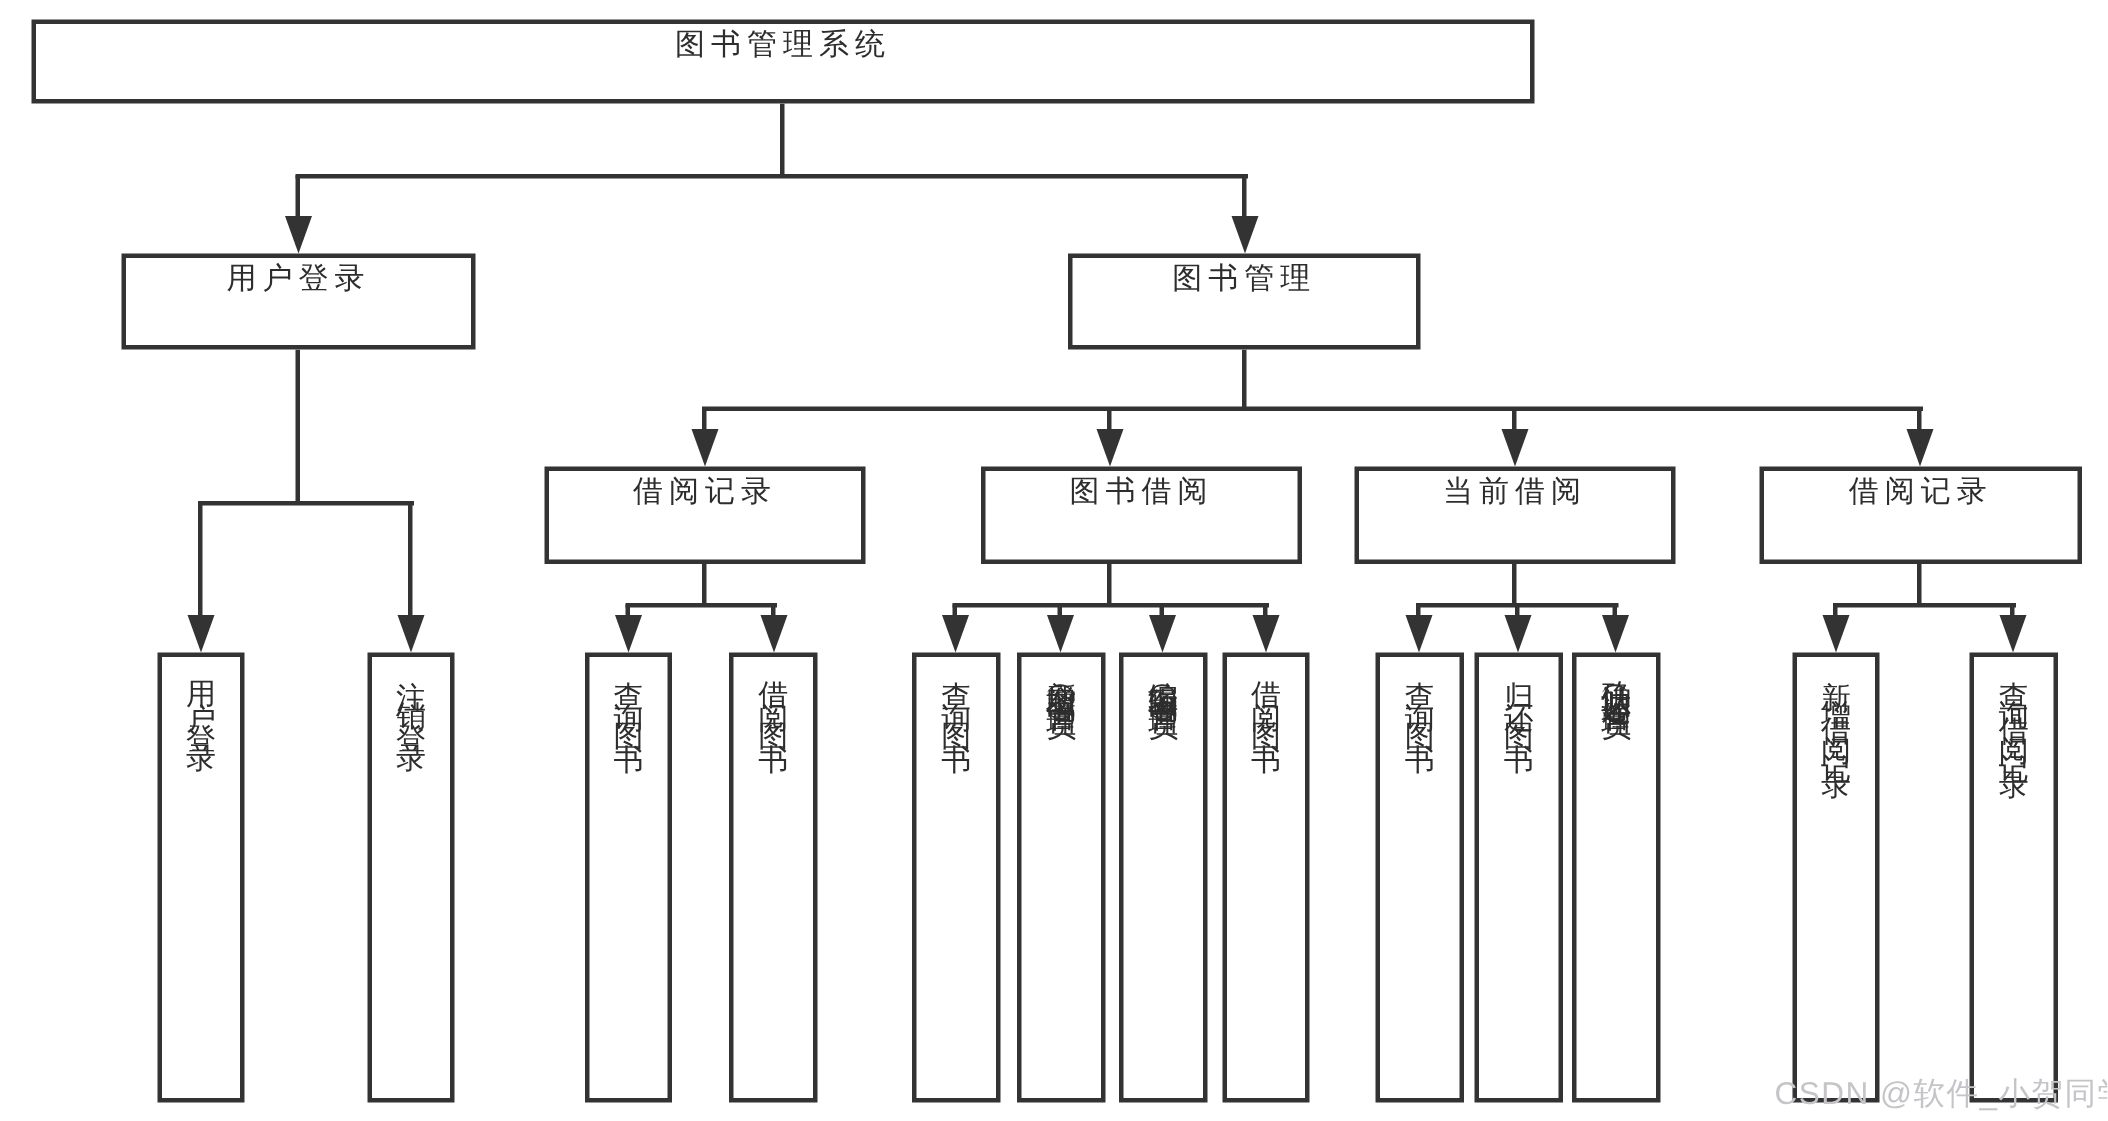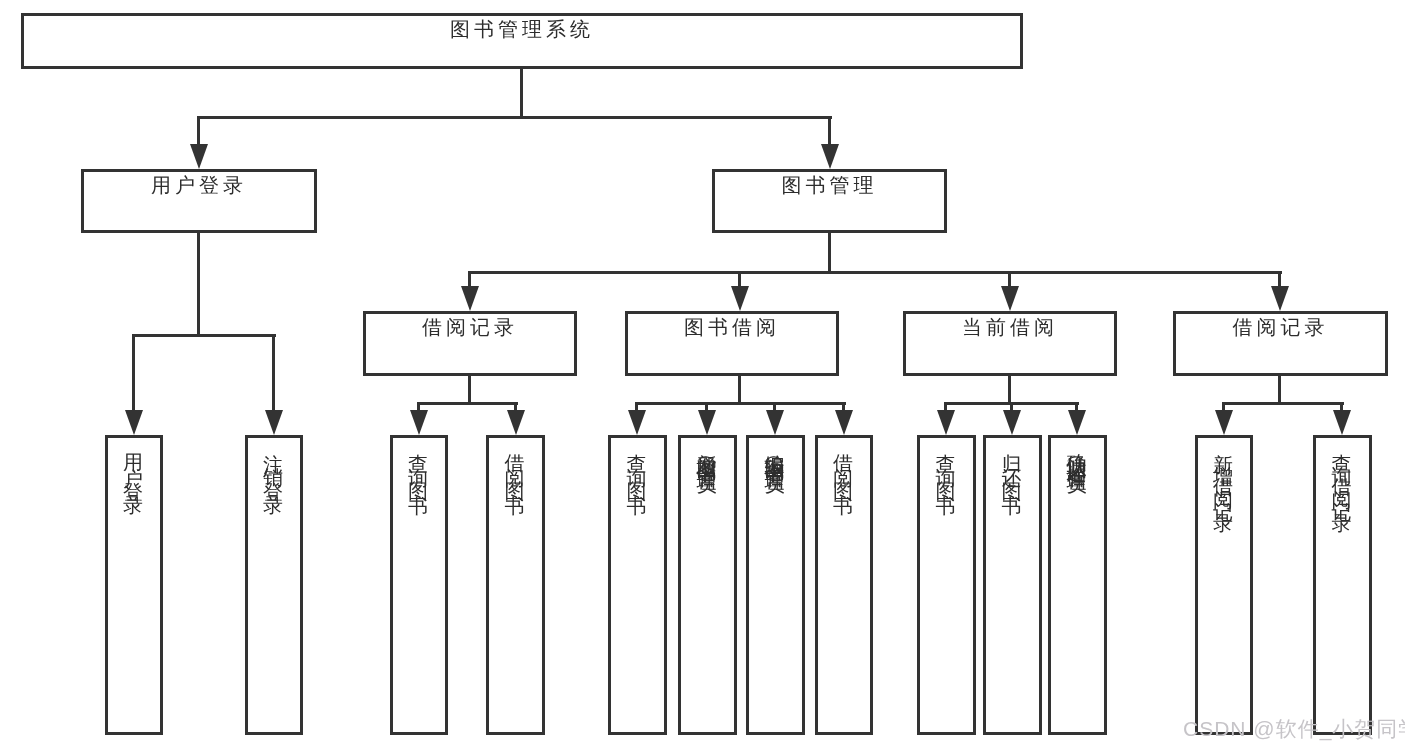--- a/index.html
+++ b/index.html
@@ -122,21 +122,21 @@
   <div class="node" style="left:81px;top:169px;width:236px;height:64px">
     <span>用户登录</span>
   </div>
   <div class="node" style="left:712px;top:169px;width:235px;height:64px">
     <span>图书管理</span>
   </div>
 
   <div class="node" style="left:363px;top:311px;width:214px;height:65px">
     <span>借阅记录</span>
   </div>
-  <div class="node" style="left:625px;top:311px;width:214px;height:65px">
+  <div class="node" style="left:654px;top:311px;width:214px;height:65px">
     <span>图书借阅</span>
   </div>
   <div class="node" style="left:903px;top:311px;width:214px;height:65px">
     <span>当前借阅</span>
   </div>
   <div class="node" style="left:1173px;top:311px;width:215px;height:65px">
     <span>借阅记录</span>
   </div>
 
   <div class="node v" style="left:105px;top:435px;width:58px;height:300px">

